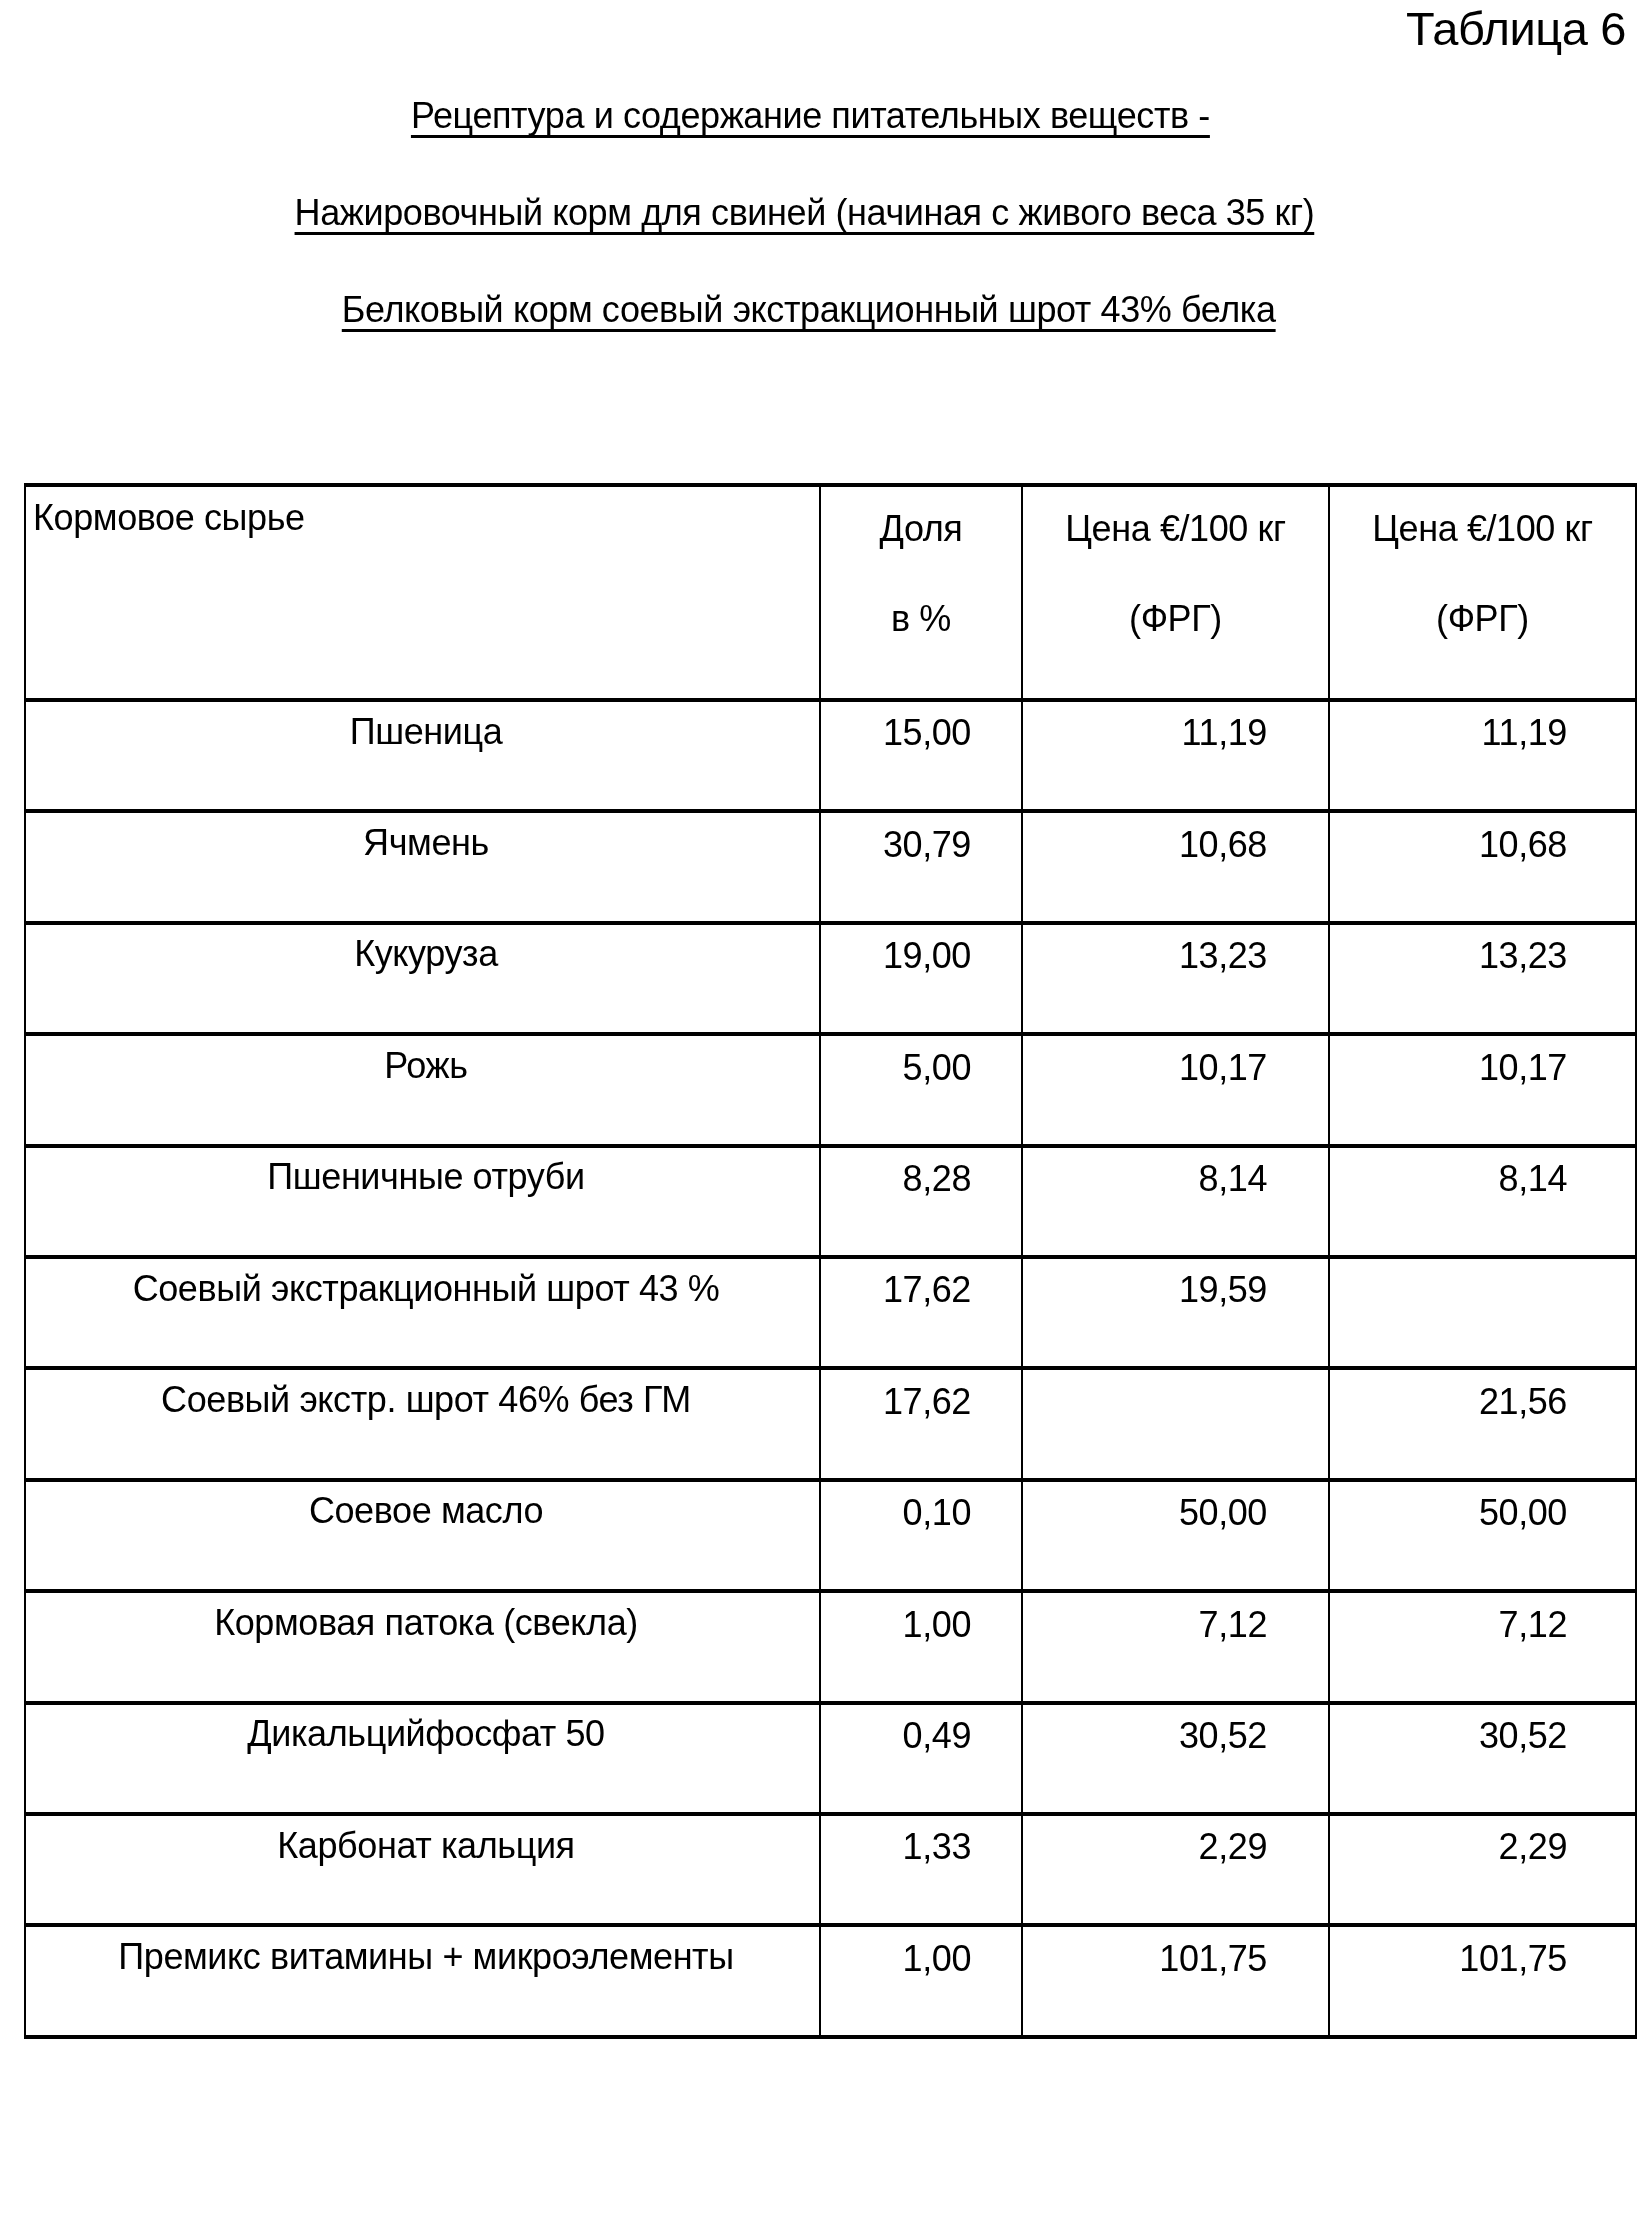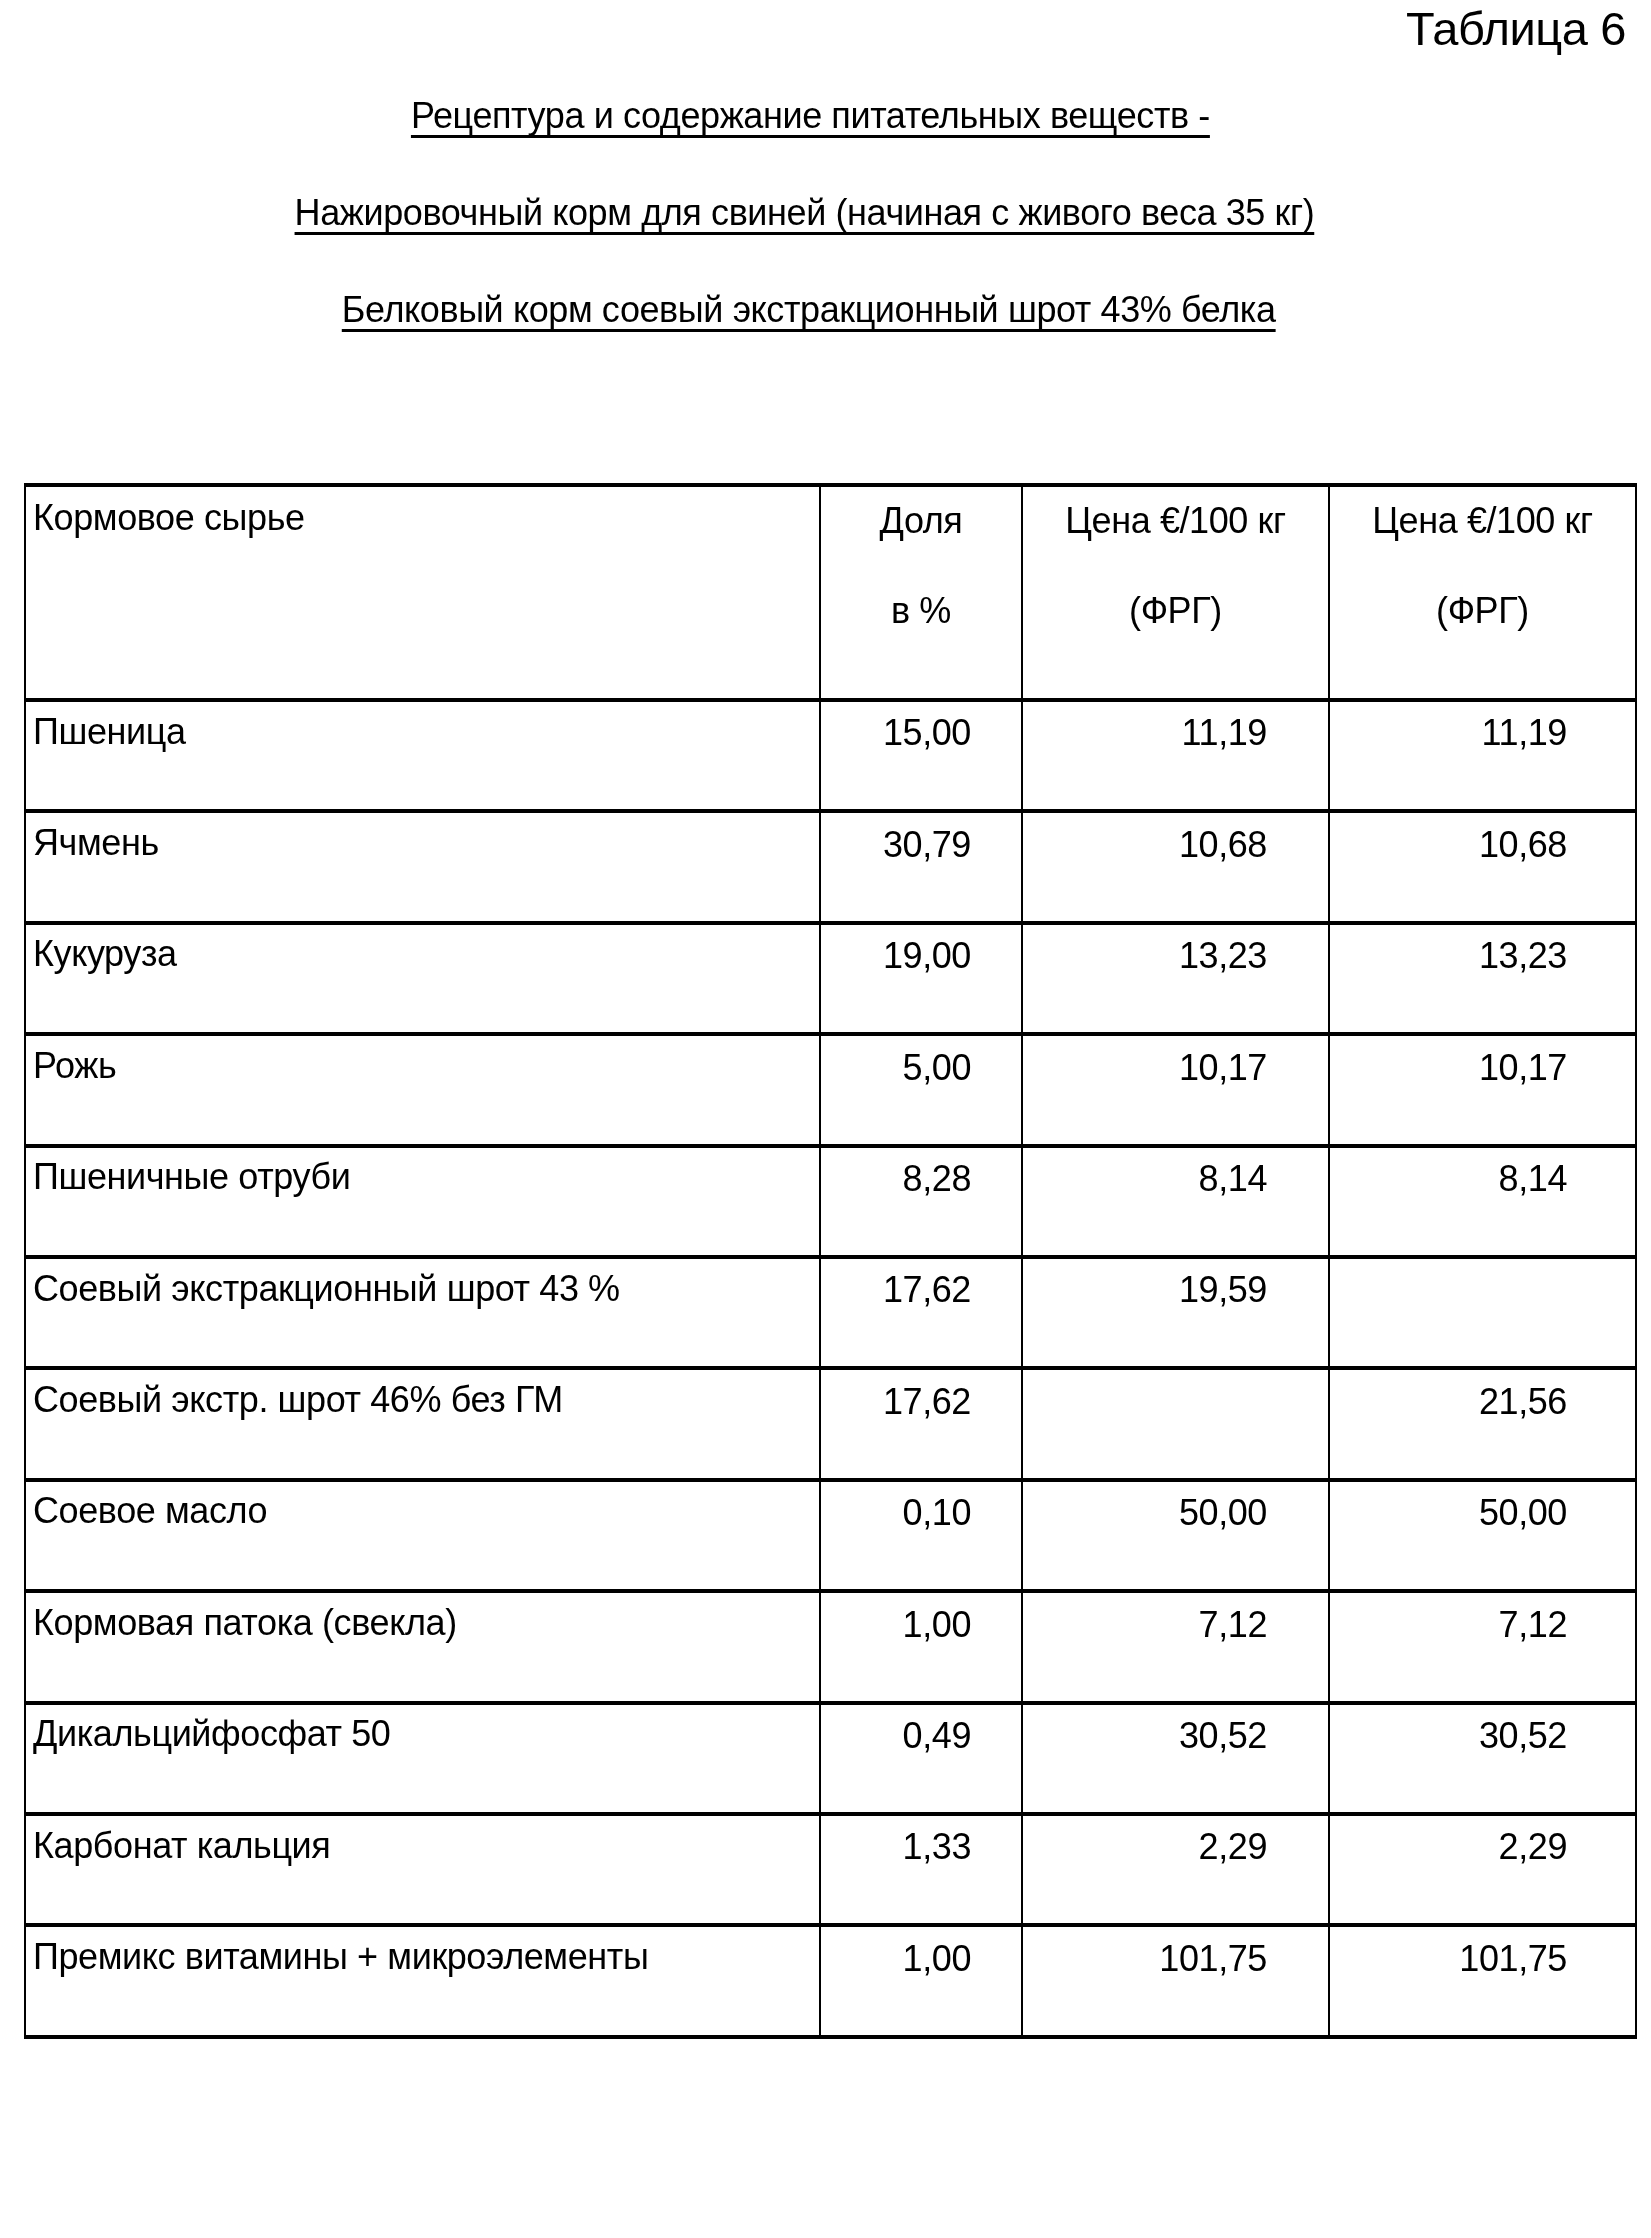--- a/index.html
+++ b/index.html
@@ -32,23 +32,23 @@
   table.recipe td, table.recipe th {
     border-left: 2.6px solid #000; border-right: 2.6px solid #000;
     border-top: 4.3px solid #000; border-bottom: 4.3px solid #000;
     vertical-align: top; padding: 0; font-weight: normal;
   }
   table.recipe thead th { height: 199px; }
   table.recipe tbody td { height: 97px; }
   .hdr-name { text-align: left; padding: 10.4px 0 0 7px !important; margin-left: 40px; }
   .hdr-num { text-align: center; padding-top: 12px !important; line-height: 97px; }
   .hdr-num span { display: block; line-height: 1; }
-  .hdr-num .l1 { margin-top: 4px; }
+  .hdr-num .l1 { margin-top: 12px; }
   .hdr-num .l2 { margin-top: 54px; }
-  .name-cell { text-align: left; padding: 8.7px 0 0 7px !important; white-space: nowrap; }
+  .name-cell { text-align: center; padding: 8.7px 0 0 7px !important; white-space: nowrap; }
   .num-cell { text-align: right; padding: 10.4px 52px 0 0 !important; }
   .num-cell.share { padding-right: 50px !important; }
   .num-cell.p1 { padding-right: 61px !important; }
   .num-cell.p2 { padding-right: 68px !important; }
 </style>
 </head>
 <body>
 
 <div class="table-label">Таблица 6</div>
 

